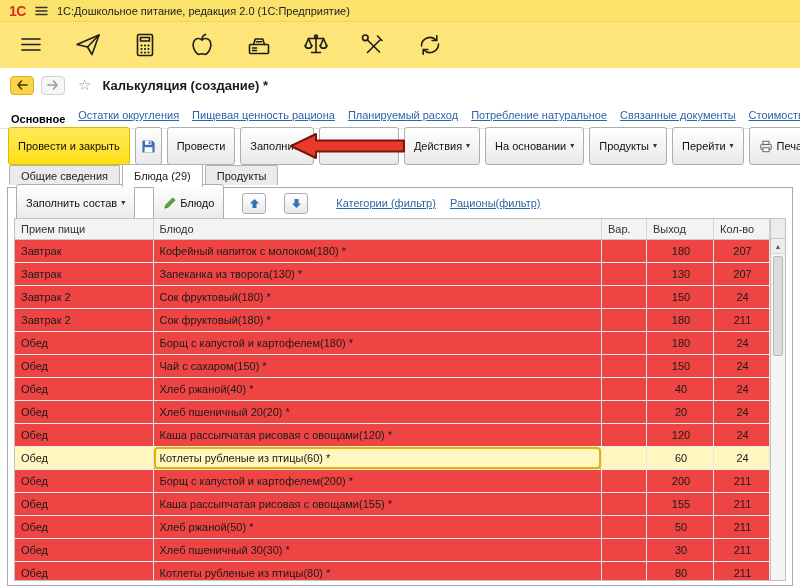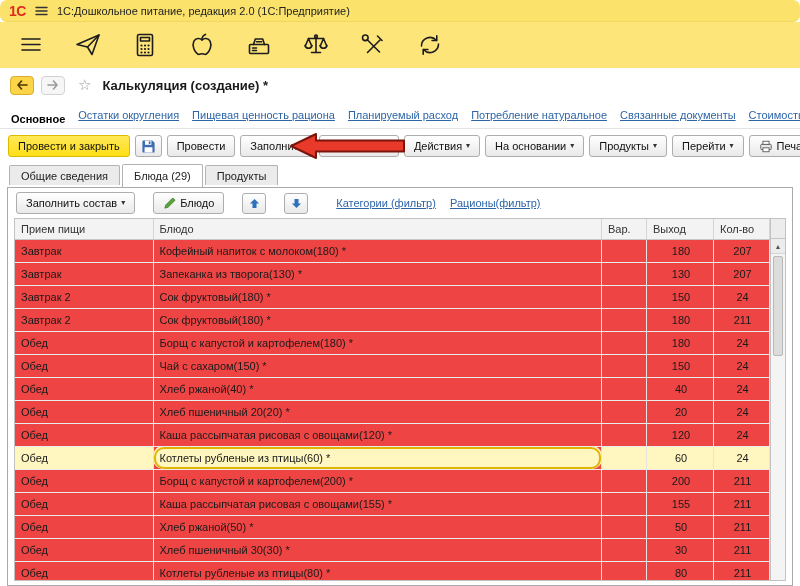--- a/index.html
+++ b/index.html
@@ -1,21 +1,21 @@
 <!DOCTYPE html>
 <html><head>
 <meta charset="utf-8">
 <style>
   * { margin:0; padding:0; box-sizing:border-box; }
   html, body { width:800px; height:586px; overflow:hidden; }
   body { font-family:"Liberation Sans", sans-serif; font-size:11px; color:#1a1a1a; background:#fff; }
   .app { display:flex; flex-direction:column; width:800px; height:586px; }
 
   
-  .titlebar { height:22px; background:#fbe26b; border-bottom:1px solid #f0d75e; display:flex; align-items:center; gap:9px; padding:0 9px; flex:0 0 auto;border-radius:7px; }
+  .titlebar { height:22px; background:#fbe26b; border-bottom:1px solid #f0d75e; display:flex; align-items:center; gap:9px; padding:0 9px; flex:0 0 auto; }
   .logo-1c { color:#e02b20; font-weight:bold; font-size:14px; line-height:1; letter-spacing:-0.5px; }
   .hamburger { display:flex; align-items:center; cursor:pointer; }
   .titlebar .wtitle { font-size:11px; color:#222; }
 
   
   .toolbar { height:46px; background:#fde57a; display:flex; align-items:center; gap:27px; padding:0 16px; flex:0 0 auto; }
   .tool-ic { width:30px; height:30px; display:flex; align-items:center; justify-content:center; cursor:pointer; }
   .tool-ic svg { width:28px; height:28px; stroke:#1d1d1d; stroke-width:1.6; fill:none; stroke-linecap:round; stroke-linejoin:round; }
 
   
@@ -26,21 +26,21 @@
   .star { font-size:15px; color:#9a9a9a; margin:0 4px 0 6px; cursor:pointer; }
   .doc-title { font-size:13px; font-weight:bold; color:#1a1a1a; }
 
   
   .sections { height:27px; display:flex; align-items:center; gap:13px; padding:0 11px; border-bottom:1px solid #e4e4e4; flex:0 0 auto; }
   .sections .active-section { color:#000; font-weight:bold;margin-top:8px; }
   .link { color:#2d65a8; text-decoration:underline; cursor:pointer; white-space:nowrap; }
 
   
   .cmdbar { height:34px; display:flex; align-items:center; gap:5px; padding:0 8px; position:relative; flex:0 0 auto; }
-  .btn { height:22px; display:inline-flex; align-items:center; gap:4px; padding:0 9px; font-size:11px; font-family:inherit; color:#111;
+  .btn { height:38px; display:inline-flex; align-items:center; gap:4px; padding:0 9px; font-size:11px; font-family:inherit; color:#111;
          background:linear-gradient(#ffffff,#e9e9e9); border:1px solid #adadad; border-radius:3px; cursor:pointer; white-space:nowrap; }
   .btn.primary { background:linear-gradient(#ffe95a,#ffdf17); border-color:#dbbb00; }
   .btn.iconbtn { padding:0 5px; }
   .caret { font-size:8px; color:#333; line-height:1; }
   .annot { position:absolute; left:289px; top:3px; width:118px; height:28px; z-index:6; pointer-events:none; }
 
   
   .tabs { height:24px; display:flex; align-items:center; padding:0 0 0 9px; flex:0 0 auto; }
   .tab { height:20px; display:flex; align-items:center; padding:0 11px; background:#ebebeb; border:1px solid #b3b3b3; border-bottom:none;
          margin-right:2px; cursor:pointer; color:#222; border-radius:2px 2px 0 0; }
@@ -56,21 +56,21 @@
   
   .tablewrap { flex:1 1 auto; margin:0 6px 4px 6px; border:1px solid #c2c2c2; display:flex; min-height:0; }
   .grid { flex:1 1 auto; overflow:hidden; background:#ef4444; }
   table { border-collapse:collapse; width:100%; table-layout:fixed; }
   col.w-meal { width:138px; } col.w-var { width:45px; } col.w-out { width:67px; } col.w-qty { width:56px; }
   th { background:#f3f3f3; border-bottom:1px solid #c6c6c6; border-right:1px solid #d4d4d4; font-weight:normal; text-align:left;
        height:20px; padding:0 6px; color:#333; white-space:nowrap; overflow:hidden; cursor:pointer; }
   td { height:23px; padding:0 6px; border-right:1px solid #e4e4e4; border-bottom:1px solid #ebebeb; white-space:nowrap; overflow:hidden; cursor:default; }
   td.c-out, td.c-qty { text-align:center;padding-left:8px; }
   tr.selected td { background:#fff6c0; }
-  tr.selected td.c-dish { box-shadow:inset 0 0 0 2px #e0b400; border-radius:10px; }
+  tr.selected td.c-dish { box-shadow:inset 0 0 0 2px #e0b400; border-radius:4px; }
 
   
   .vscroll { width:15px; flex:0 0 auto; border-left:1px solid #c2c2c2; background:#f4f4f4; display:flex; flex-direction:column; }
   .vs-corner { height:20px; background:#ececec; border-bottom:1px solid #c6c6c6; }
   .vs-up { height:15px; display:flex; align-items:center; justify-content:center; font-size:7px; color:#555; background:#ececec; border-bottom:1px solid #d6d6d6; cursor:pointer; }
   .vs-thumb { height:100px; margin:2px; background:#dcdcdc; border:1px solid #b9b9b9; border-radius:2px; cursor:pointer; }
   .vs-track { flex:1; cursor:pointer; }
 </style>
 </head>
 <body>

